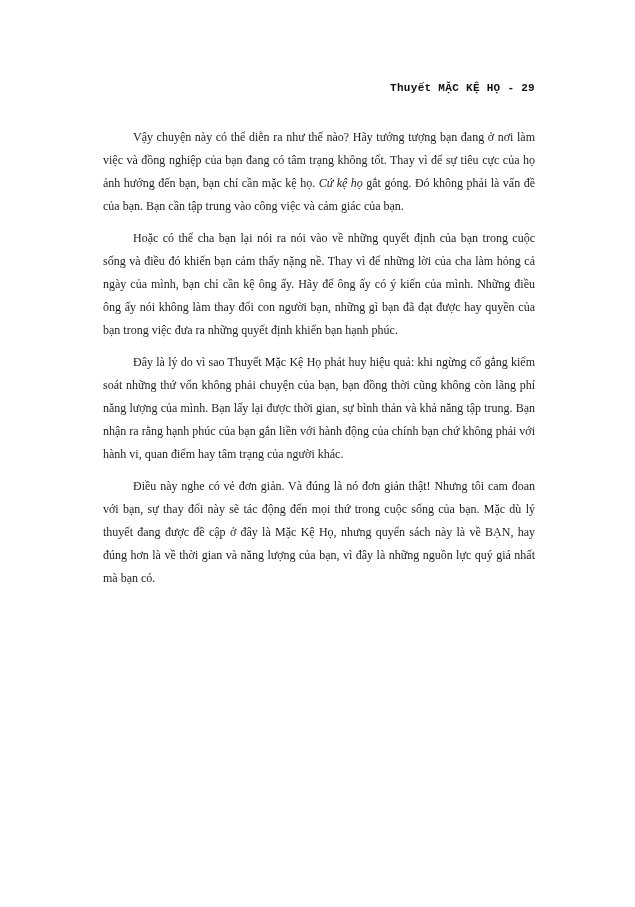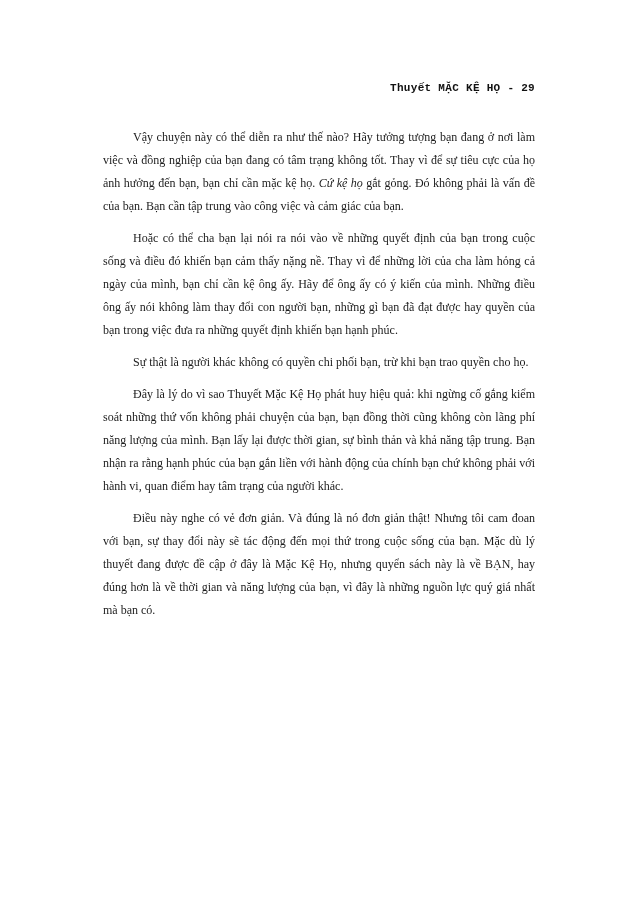--- a/index.html
+++ b/index.html
@@ -53,21 +53,20 @@
   <header class="page-header">
     <span>Thuyết MẶC KỆ HỌ - 29</span>
   </header>
 
   <main class="page-body">
 
     <p><span>Vậy chuyện này có thể diễn ra như thế nào? Hãy tưởng tượng bạn đang ở nơi làm việc và đồng nghiệp của bạn đang có tâm trạng không tốt. Thay vì để sự tiêu cực của họ ảnh hưởng đến bạn, bạn chỉ cần mặc kệ họ. </span><em>Cứ kệ họ</em><span> gắt gỏng. Đó không phải là vấn đề của bạn. Bạn cần tập trung vào công việc và cảm giác của bạn.</span></p>
 
     <p>Hoặc có thể cha bạn lại nói ra nói vào về những quyết định của bạn trong cuộc sống và điều đó khiến bạn cảm thấy nặng nề. Thay vì để những lời của cha làm hỏng cả ngày của mình, bạn chỉ cần kệ ông ấy. Hãy để ông ấy có ý kiến của mình. Những điều ông ấy nói không làm thay đổi con người bạn, những gì bạn đã đạt được hay quyền của bạn trong việc đưa ra những quyết định khiến bạn hạnh phúc.</p>
 
-    <p>Sự thật là người khác không có quyền chi phối bạn, trừ khi bạn trao quyền cho họ.</p>
 
     <p>Đây là lý do vì sao Thuyết Mặc Kệ Họ phát huy hiệu quả: khi ngừng cố gắng kiểm soát những thứ vốn không phải chuyện của bạn, bạn đồng thời cũng không còn lãng phí năng lượng của mình. Bạn lấy lại được thời gian, sự bình thản và khả năng tập trung. Bạn nhận ra rằng hạnh phúc của bạn gắn liền với hành động của chính bạn chứ không phải với hành vi, quan điểm hay tâm trạng của người khác.</p>
 
     <p>Điều này nghe có vẻ đơn giản. Và đúng là nó đơn giản thật! Nhưng tôi cam đoan với bạn, sự thay đổi này sẽ tác động đến mọi thứ trong cuộc sống của bạn. Mặc dù lý thuyết đang được đề cập ở đây là Mặc Kệ Họ, nhưng quyển sách này là về BẠN, hay đúng hơn là về thời gian và năng lượng của bạn, vì đây là những nguồn lực quý giá nhất mà bạn có.</p>
 
   </main>
 
 </div>
 
 </body></html>

